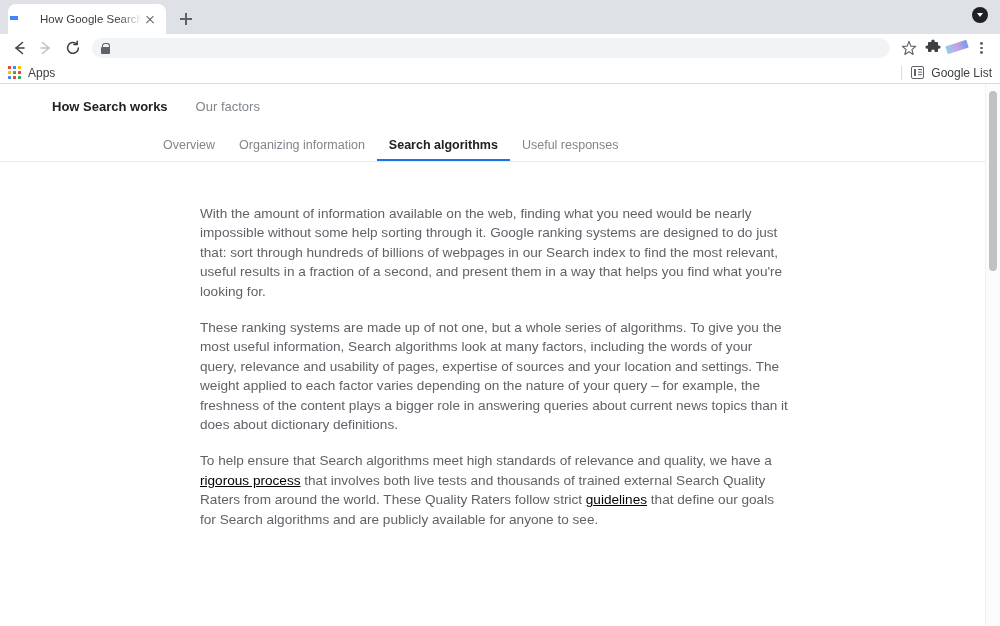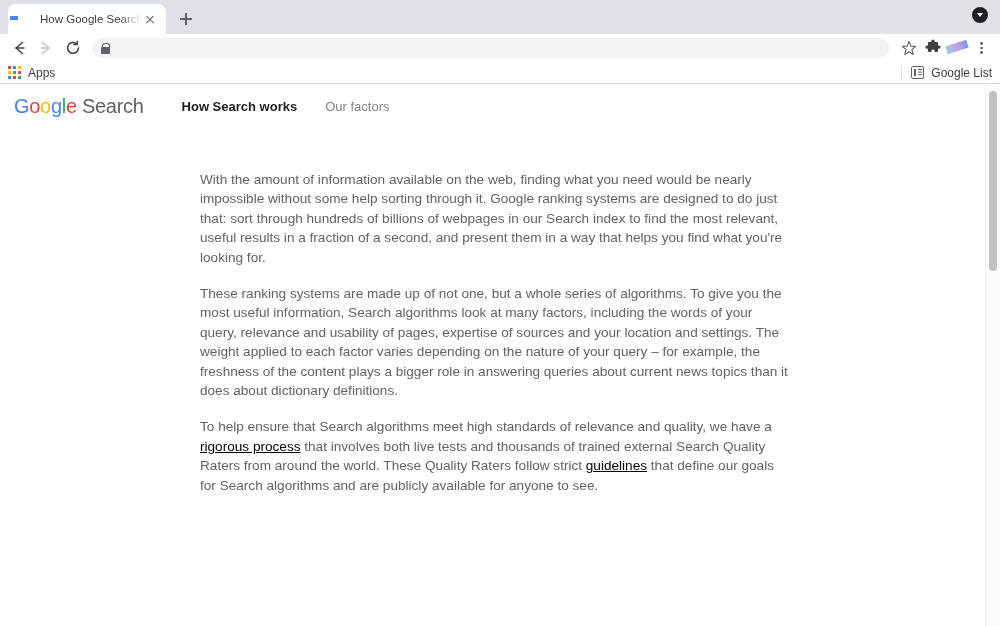--- a/index.html
+++ b/index.html
@@ -492,27 +492,32 @@
     <div class="bm-item">
       <span class="rl-icon"></span>
       <span class="bm-label">Google List</span>
     </div>
   </div>
 
   <div class="viewport">
     <div class="page">
 
       <div class="site-header">
-        <div class="logo"><span class="l1">G</span><span class="l2">o</span><span class="l3">o</span><span class="l4">g</span><span class="l5">l</span><span class="l6">e</span><span class="sfx"> Search</span></div>
         <nav class="hdr-nav">
           <a class="active">How Search works</a>
           <a>Our factors</a>
         </nav>
       </div>
 
+      <nav class="subnav">
+        <a>Overview</a>
+        <a>Organizing information</a>
+        <a class="active">Search algorithms</a>
+        <a>Useful responses</a>
+      </nav>
 
       <div class="content">
         <div class="body-col">
           <p>With the amount of information available on the web, finding what you need would be nearly impossible without some help sorting through it. Google ranking systems are designed to do just that: sort through hundreds of billions of webpages in our Search index to find the most relevant, useful results in a fraction of a second, and present them in a way that helps you find what you're looking for.</p>
           <p>These ranking systems are made up of not one, but a whole series of algorithms. To give you the most useful information, Search algorithms look at many factors, including the words of your query, relevance and usability of pages, expertise of sources and your location and settings. The weight applied to each factor varies depending on the nature of your query – for example, the freshness of the content plays a bigger role in answering queries about current news topics than it does about dictionary definitions.</p>
           <p><span>To help ensure that Search algorithms meet high standards of relevance and quality, we have a </span><a>rigorous process</a><span> that involves both live tests and thousands of trained external Search Quality Raters from around the world. These Quality Raters follow strict </span><a>guidelines</a><span> that define our goals for Search algorithms and are publicly available for anyone to see.</span></p>
 
         </div>
       </div>
 

